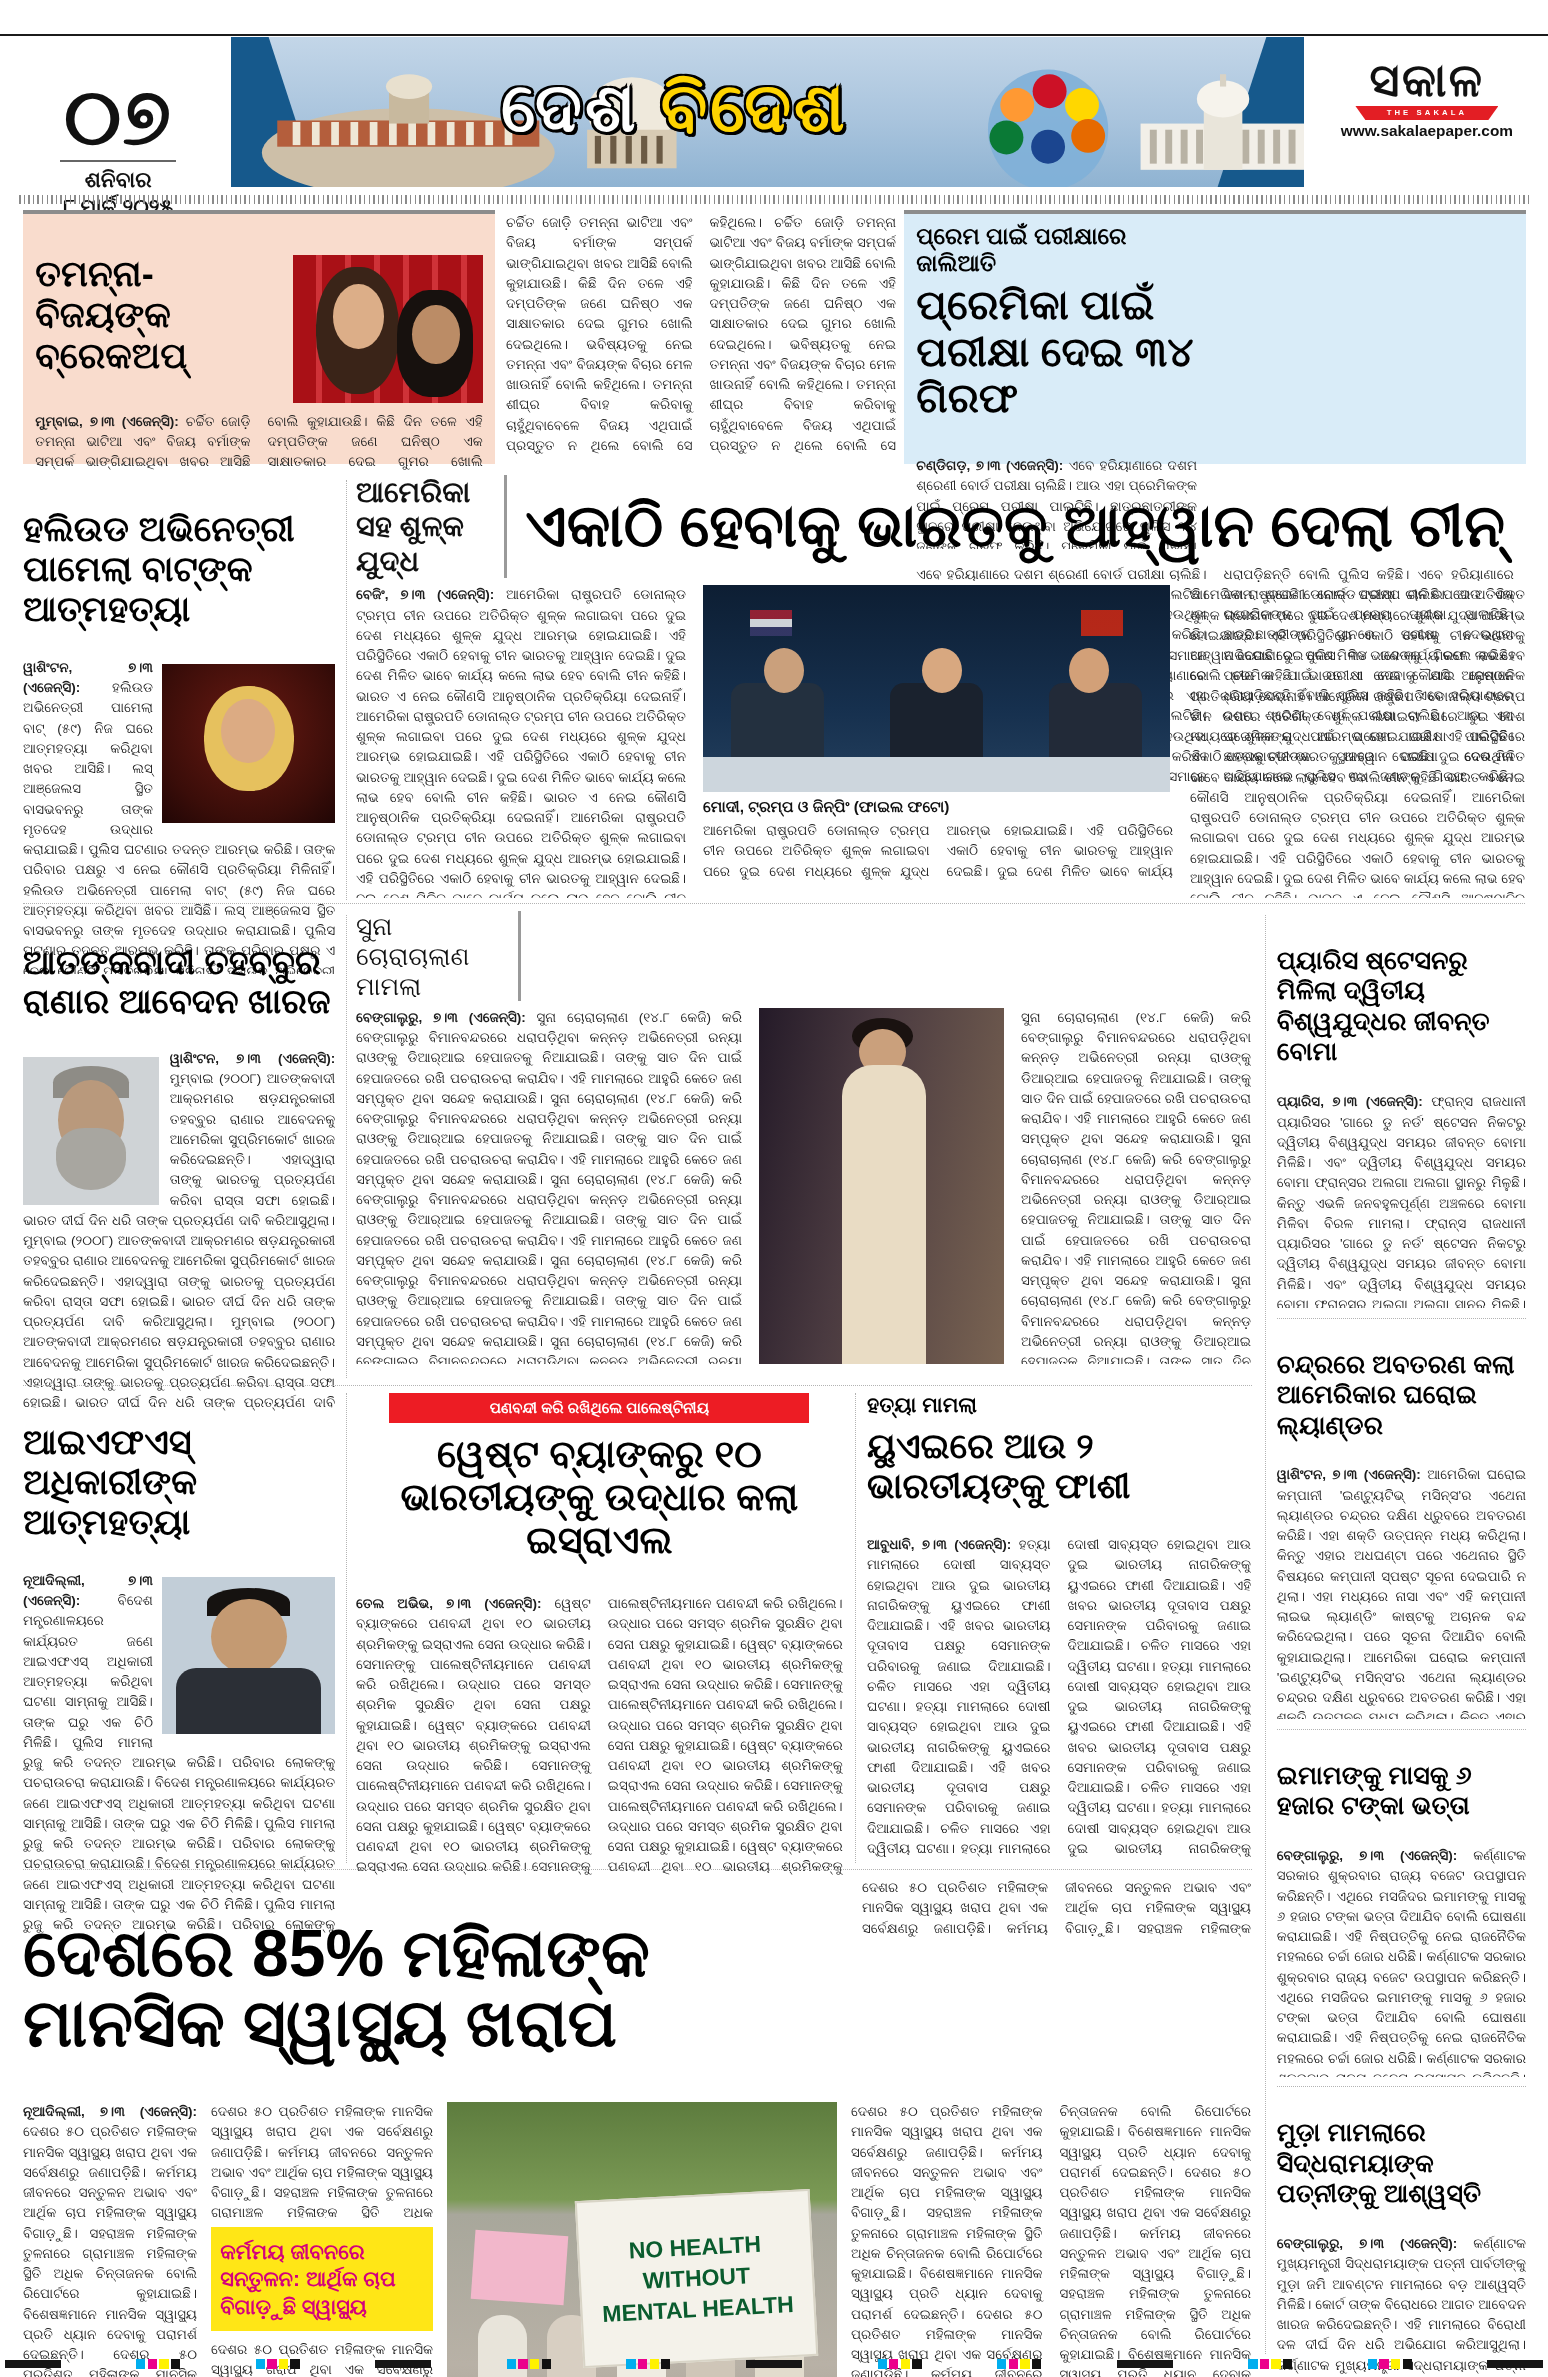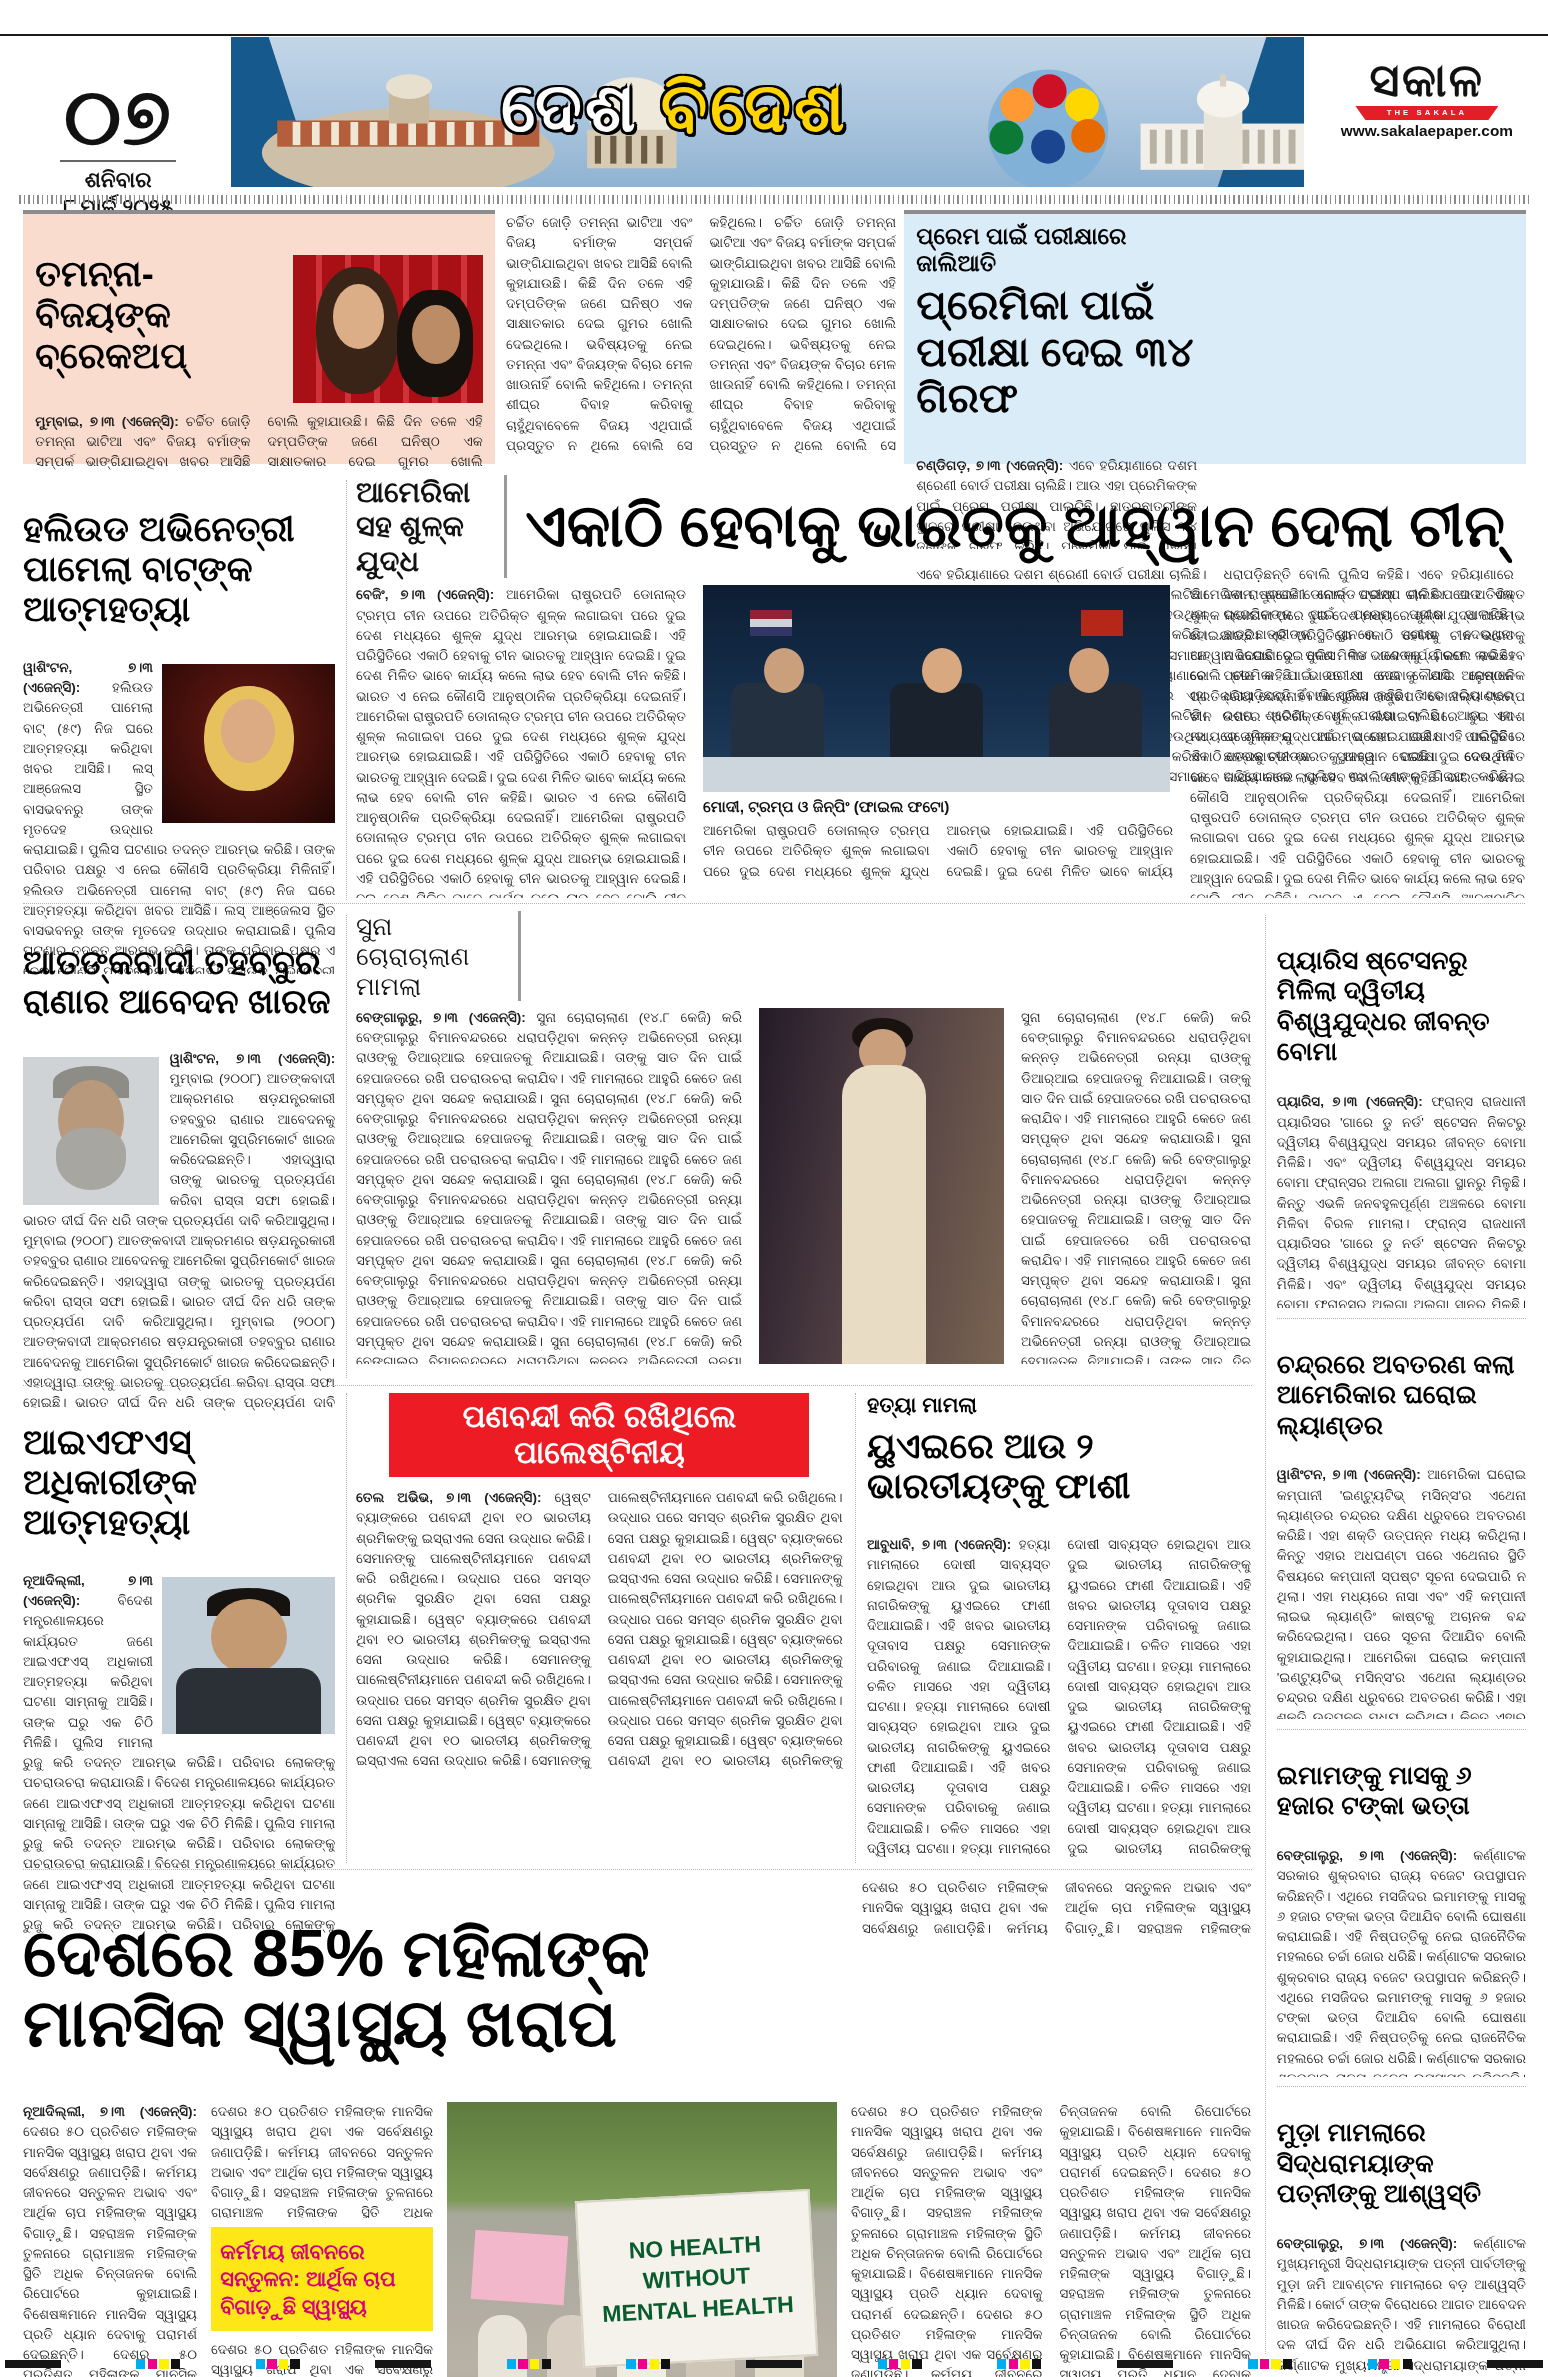--- a/index.html
+++ b/index.html
@@ -101,21 +101,21 @@
   .rail .body{margin-top:6.2px;}
   
   .ifs{position:absolute;left:23px;top:1393px;width:324px;height:470px;padding-right:10.8px;
        box-sizing:border-box;border-right:1.5px dotted #b3b3b3;}
   .ifs .hl{font-size:35px;}
   .photo-ifs{float:right;width:173px;height:157px;margin:6.2px 0 6.2px 9.3px;background:#c2ced8;}
   .ifs .body{height:362px;}
   .israel{position:absolute;left:356px;top:1393px;width:500px;height:470px;padding-right:12.3px;
           box-sizing:border-box;border-right:1.5px dotted #b3b3b3;}
   .red-kicker{margin:0 auto;width:420px;background:#ed1c24;color:#fff;text-align:center;
-              font-size:31px;font-weight:bold;padding:6.2px 0;}
+              font-size:15px;font-weight:bold;padding:6.2px 0;}
   .israel .hl{text-align:center;font-size:38px;margin-top:9.3px;}
   .israel .body{margin-top:10.8px;height:302px;}
   .uae{position:absolute;left:867px;top:1393px;width:384px;height:470px;}
   .uae .kick{font-size:21px;}
   .uae .hl{font-size:35px;margin-top:9.3px;}
   .uae .body{margin-top:10.8px;height:332px;}
   
   .mental{position:absolute;left:23px;top:1875px;width:1228px;height:478px;}
   .mental-hl{font-size:66px;line-height:1.05;width:817px;}
   .m-topright{position:absolute;right:0;top:3.1px;width:389px;height:80px;}
@@ -409,20 +409,21 @@
         <div class="face if-head"></div>
         <div class="art if-suit"></div>
       </div>
       <b class="dl">ନୂଆଦିଲ୍ଲୀ, ୭।୩ (ଏଜେନ୍ସି):</b>
       <span>ବିଦେଶ ମନ୍ତ୍ରଣାଳୟରେ କାର୍ଯ୍ୟରତ ଜଣେ ଆଇଏଫଏସ୍ ଅଧିକାରୀ ଆତ୍ମହତ୍ୟା କରିଥିବା ଘଟଣା ସାମ୍ନାକୁ ଆସିଛି। ତାଙ୍କ ଘରୁ ଏକ ଚିଠି ମିଳିଛି। ପୁଲିସ ମାମଲା ରୁଜୁ କରି ତଦନ୍ତ ଆରମ୍ଭ କରିଛି। ପରିବାର ଲୋକଙ୍କୁ ପଚରାଉଚରା କରାଯାଉଛି। ବିଦେଶ ମନ୍ତ୍ରଣାଳୟରେ କାର୍ଯ୍ୟରତ ଜଣେ ଆଇଏଫଏସ୍ ଅଧିକାରୀ ଆତ୍ମହତ୍ୟା କରିଥିବା ଘଟଣା ସାମ୍ନାକୁ ଆସିଛି। ତାଙ୍କ ଘରୁ ଏକ ଚିଠି ମିଳିଛି। ପୁଲିସ ମାମଲା ରୁଜୁ କରି ତଦନ୍ତ ଆରମ୍ଭ କରିଛି। ପରିବାର ଲୋକଙ୍କୁ ପଚରାଉଚରା କରାଯାଉଛି। ବିଦେଶ ମନ୍ତ୍ରଣାଳୟରେ କାର୍ଯ୍ୟରତ ଜଣେ ଆଇଏଫଏସ୍ ଅଧିକାରୀ ଆତ୍ମହତ୍ୟା କରିଥିବା ଘଟଣା ସାମ୍ନାକୁ ଆସିଛି। ତାଙ୍କ ଘରୁ ଏକ ଚିଠି ମିଳିଛି। ପୁଲିସ ମାମଲା ରୁଜୁ କରି ତଦନ୍ତ ଆରମ୍ଭ କରିଛି। ପରିବାର ଲୋକଙ୍କୁ ପଚରାଉଚରା କରାଯାଉଛି। ବିଦେଶ ମନ୍ତ୍ରଣାଳୟରେ କାର୍ଯ୍ୟରତ ଜଣେ ଆଇଏଫଏସ୍ ଅଧିକାରୀ ଆତ୍ମହତ୍ୟା କରିଥିବା ଘଟଣା ସାମ୍ନାକୁ ଆସିଛି। ତାଙ୍କ ଘରୁ ଏକ ଚିଠି ମିଳିଛି। ପୁଲିସ ମାମଲା ରୁଜୁ କରି ତଦନ୍ତ ଆରମ୍ଭ କରିଛି। ପରିବାର ଲୋକଙ୍କୁ ପଚରାଉଚରା କରାଯାଉଛି। ବିଦେଶ ମନ୍ତ୍ରଣାଳୟରେ କାର୍ଯ୍ୟରତ ଜଣେ ଆଇଏଫଏସ୍ ଅଧିକାରୀ ଆତ୍ମହତ୍ୟା କରିଥିବା ଘଟଣା ସାମ୍ନାକୁ ଆସିଛି। ତାଙ୍କ ଘରୁ ଏକ ଚିଠି ମିଳିଛି। ପୁଲିସ ମାମଲା ରୁଜୁ କରି ତଦନ୍ତ ଆରମ୍ଭ କରିଛି। ପରିବାର ଲୋକଙ୍କୁ ପଚରାଉଚରା କରାଯାଉଛି।</span>
     </div>
   </section>
 
   <section class="israel">
     <div class="red-kicker">ପଣବନ୍ଦୀ କରି ରଖିଥିଲେ ପାଲେଷ୍ଟିନୀୟ</div>
+    <h2 class="hl">ୱେଷ୍ଟ ବ୍ୟାଙ୍କରୁ ୧୦ ଭାରତୀୟଙ୍କୁ ଉଦ୍ଧାର କଲା ଇସ୍ରାଏଲ</h2>
     <div class="body cols2">
       <b class="dl">ତେଲ ଅଭିଭ, ୭।୩ (ଏଜେନ୍ସି):</b>
       <span>ୱେଷ୍ଟ ବ୍ୟାଙ୍କରେ ପଣବନ୍ଦୀ ଥିବା ୧୦ ଭାରତୀୟ ଶ୍ରମିକଙ୍କୁ ଇସ୍ରାଏଲ ସେନା ଉଦ୍ଧାର କରିଛି। ସେମାନଙ୍କୁ ପାଲେଷ୍ଟିନୀୟମାନେ ପଣବନ୍ଦୀ କରି ରଖିଥିଲେ। ଉଦ୍ଧାର ପରେ ସମସ୍ତ ଶ୍ରମିକ ସୁରକ୍ଷିତ ଥିବା ସେନା ପକ୍ଷରୁ କୁହାଯାଇଛି। ୱେଷ୍ଟ ବ୍ୟାଙ୍କରେ ପଣବନ୍ଦୀ ଥିବା ୧୦ ଭାରତୀୟ ଶ୍ରମିକଙ୍କୁ ଇସ୍ରାଏଲ ସେନା ଉଦ୍ଧାର କରିଛି। ସେମାନଙ୍କୁ ପାଲେଷ୍ଟିନୀୟମାନେ ପଣବନ୍ଦୀ କରି ରଖିଥିଲେ। ଉଦ୍ଧାର ପରେ ସମସ୍ତ ଶ୍ରମିକ ସୁରକ୍ଷିତ ଥିବା ସେନା ପକ୍ଷରୁ କୁହାଯାଇଛି। ୱେଷ୍ଟ ବ୍ୟାଙ୍କରେ ପଣବନ୍ଦୀ ଥିବା ୧୦ ଭାରତୀୟ ଶ୍ରମିକଙ୍କୁ ଇସ୍ରାଏଲ ସେନା ଉଦ୍ଧାର କରିଛି। ସେମାନଙ୍କୁ ପାଲେଷ୍ଟିନୀୟମାନେ ପଣବନ୍ଦୀ କରି ରଖିଥିଲେ। ଉଦ୍ଧାର ପରେ ସମସ୍ତ ଶ୍ରମିକ ସୁରକ୍ଷିତ ଥିବା ସେନା ପକ୍ଷରୁ କୁହାଯାଇଛି। ୱେଷ୍ଟ ବ୍ୟାଙ୍କରେ ପଣବନ୍ଦୀ ଥିବା ୧୦ ଭାରତୀୟ ଶ୍ରମିକଙ୍କୁ ଇସ୍ରାଏଲ ସେନା ଉଦ୍ଧାର କରିଛି। ସେମାନଙ୍କୁ ପାଲେଷ୍ଟିନୀୟମାନେ ପଣବନ୍ଦୀ କରି ରଖିଥିଲେ। ଉଦ୍ଧାର ପରେ ସମସ୍ତ ଶ୍ରମିକ ସୁରକ୍ଷିତ ଥିବା ସେନା ପକ୍ଷରୁ କୁହାଯାଇଛି। ୱେଷ୍ଟ ବ୍ୟାଙ୍କରେ ପଣବନ୍ଦୀ ଥିବା ୧୦ ଭାରତୀୟ ଶ୍ରମିକଙ୍କୁ ଇସ୍ରାଏଲ ସେନା ଉଦ୍ଧାର କରିଛି। ସେମାନଙ୍କୁ ପାଲେଷ୍ଟିନୀୟମାନେ ପଣବନ୍ଦୀ କରି ରଖିଥିଲେ। ଉଦ୍ଧାର ପରେ ସମସ୍ତ ଶ୍ରମିକ ସୁରକ୍ଷିତ ଥିବା ସେନା ପକ୍ଷରୁ କୁହାଯାଇଛି। ୱେଷ୍ଟ ବ୍ୟାଙ୍କରେ ପଣବନ୍ଦୀ ଥିବା ୧୦ ଭାରତୀୟ ଶ୍ରମିକଙ୍କୁ ଇସ୍ରାଏଲ ସେନା ଉଦ୍ଧାର କରିଛି। ସେମାନଙ୍କୁ ପାଲେଷ୍ଟିନୀୟମାନେ ପଣବନ୍ଦୀ କରି ରଖିଥିଲେ। ଉଦ୍ଧାର ପରେ ସମସ୍ତ ଶ୍ରମିକ ସୁରକ୍ଷିତ ଥିବା ସେନା ପକ୍ଷରୁ କୁହାଯାଇଛି। ୱେଷ୍ଟ ବ୍ୟାଙ୍କରେ ପଣବନ୍ଦୀ ଥିବା ୧୦ ଭାରତୀୟ ଶ୍ରମିକଙ୍କୁ ଇସ୍ରାଏଲ ସେନା ଉଦ୍ଧାର କରିଛି। ସେମାନଙ୍କୁ ପାଲେଷ୍ଟିନୀୟମାନେ ପଣବନ୍ଦୀ କରି ରଖିଥିଲେ। ଉଦ୍ଧାର ପରେ ସମସ୍ତ ଶ୍ରମିକ ସୁରକ୍ଷିତ ଥିବା ସେନା ପକ୍ଷରୁ କୁହାଯାଇଛି।</span>
     </div>
   </section>
 
   <section class="uae">
     <div class="kick">ହତ୍ୟା ମାମଲା</div>
     <h2 class="hl">ୟୁଏଇରେ ଆଉ ୨ ଭାରତୀୟଙ୍କୁ ଫାଶୀ</h2>
     <div class="body cols2">

